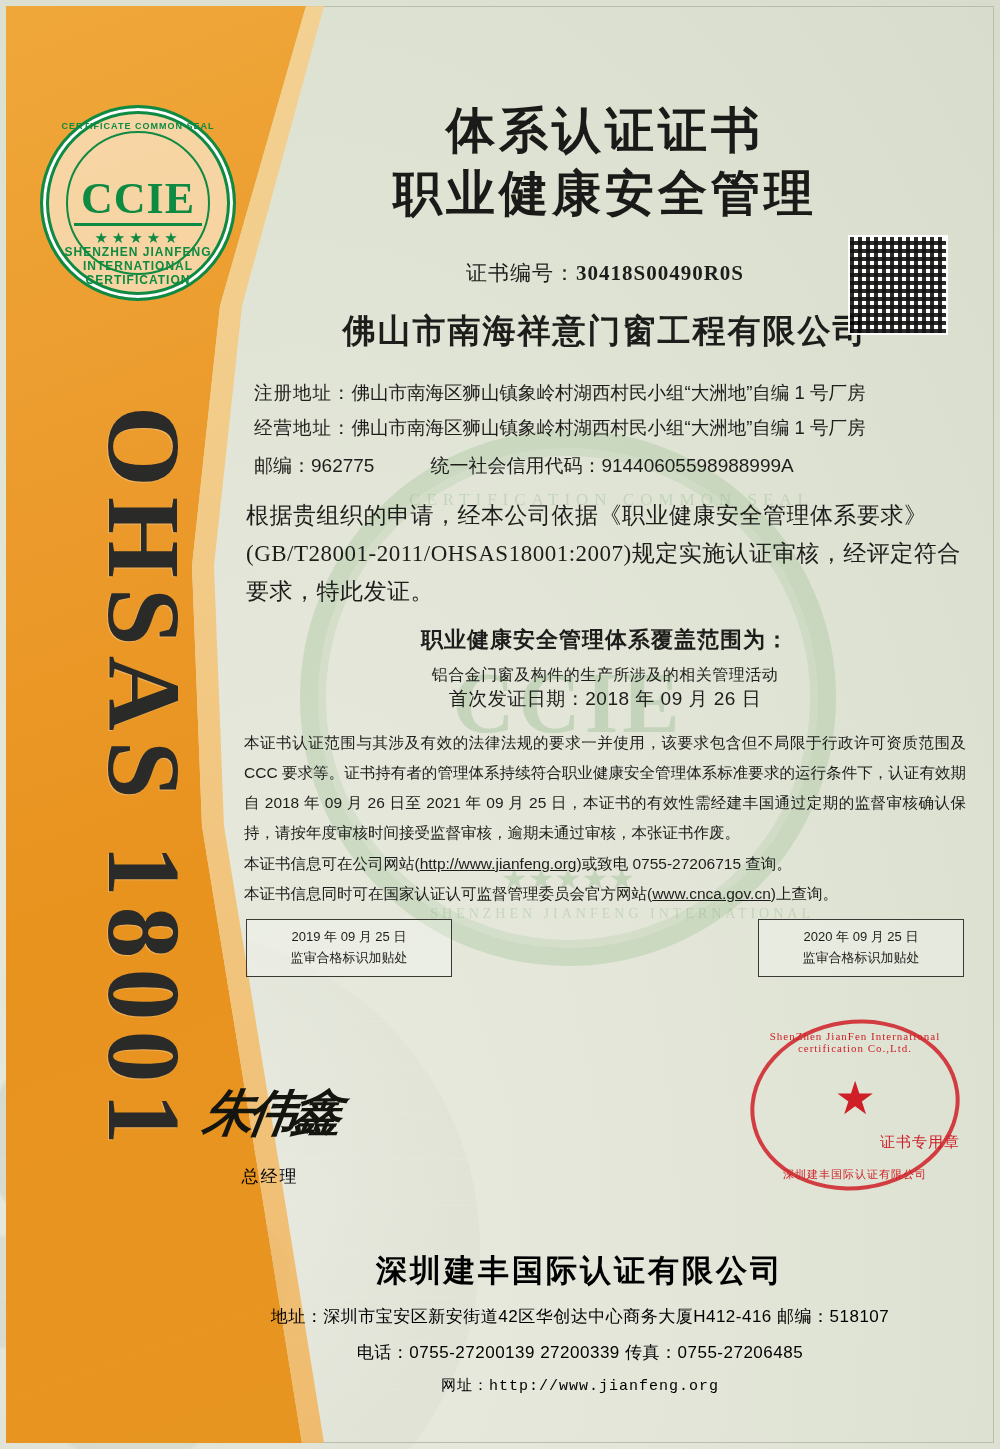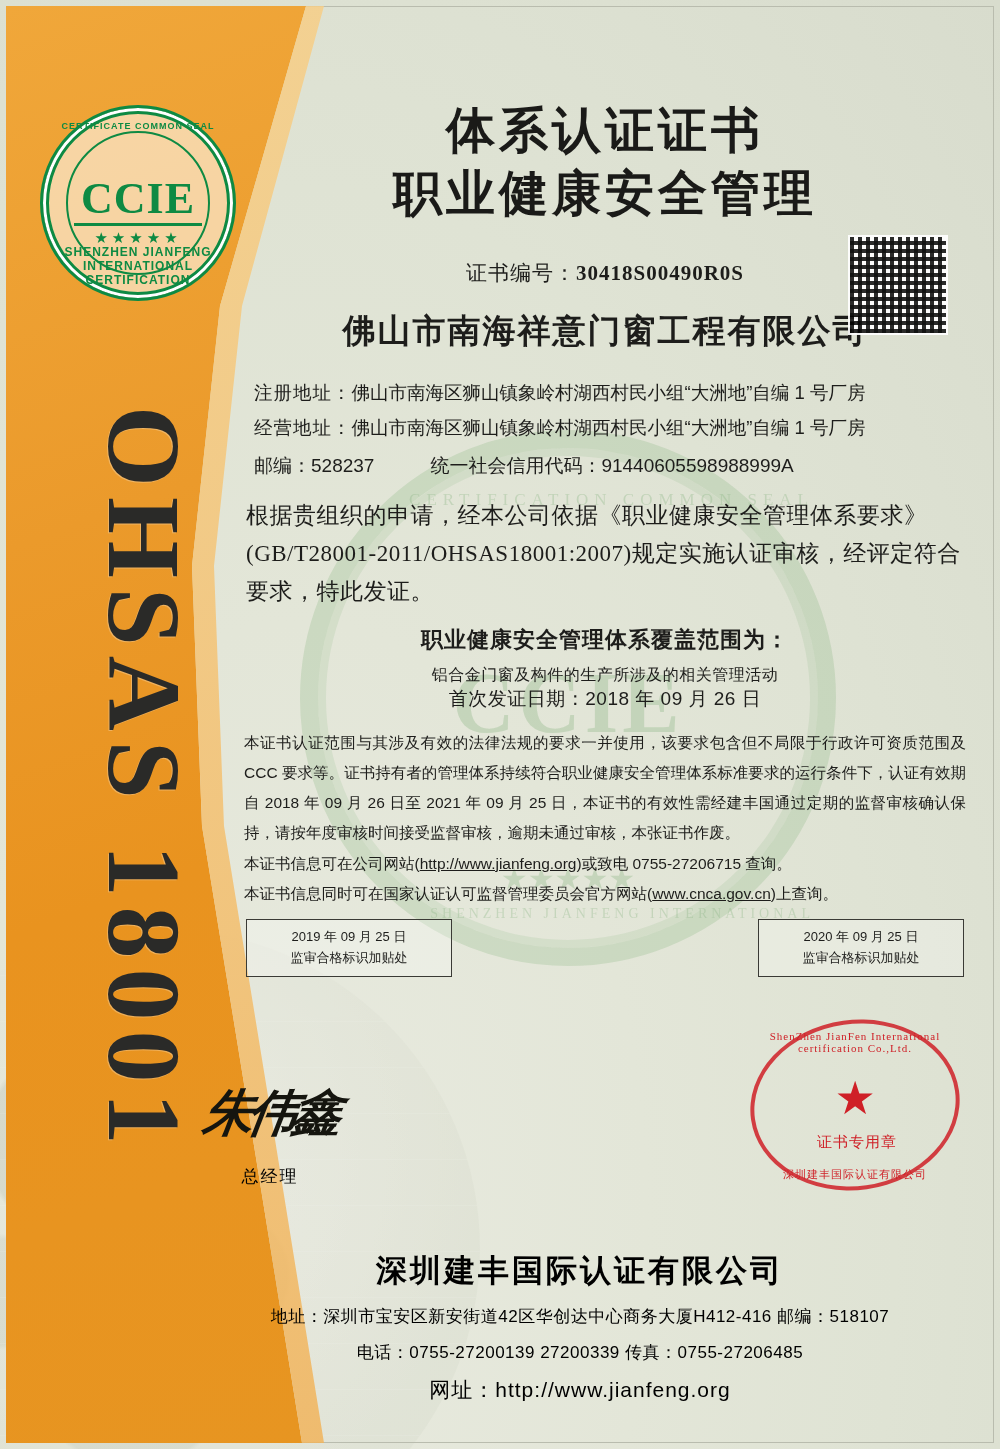--- a/index.html
+++ b/index.html
@@ -218,42 +218,42 @@
   .redstamp .rs-ring{
     position:absolute;inset:0;border-radius:50%;
     border:4px solid #cf2027;opacity:.85;
     transform:rotate(-8deg);
   }
   .redstamp .rs-star{
     position:absolute;left:50%;top:46%;transform:translate(-50%,-50%);
     font-size:46px;color:#cf2027;
   }
   .redstamp .rs-label{
-    position:absolute;left:4px;right:0;bottom:38px;text-align:center;
+    position:absolute;left:4px;right:0;bottom:38px;text-align:right;
     font-size:15px;color:#cf2027;letter-spacing:1px;
   }
   .redstamp .rs-arc{
     position:absolute;left:0;right:0;top:10px;text-align:center;
     font-size:11px;color:#cf2027;letter-spacing:1px;
     font-family:"Liberation Serif", serif;
   }
   .redstamp .rs-arc2{
     position:absolute;left:0;right:0;bottom:8px;text-align:center;
     font-size:11px;color:#cf2027;letter-spacing:1px;
     font-family:"Liberation Serif", serif;
   }
 
   .footer{
     position:absolute;left:200px;top:1250px;width:760px;text-align:center;
   }
   .issuer{
     font-family:"Liberation Serif", serif;font-weight:bold;font-size:31px;letter-spacing:3px;
   }
   .foot-line{margin-top:13px;font-size:17px;letter-spacing:.5px;}
-  .web{margin-top:12px;font-size:21px;font-family:Liberation Sans, sans-serif;letter-spacing:1px;}
+  .web{margin-top:12px;font-size:15px;font-family:Liberation Mono, monospace;letter-spacing:1px;}
 </style>
 </head>
 <body>
 
 <div class="cert">
 
   <div class="globe">
     <div class="globe-lines"></div>
   </div>
 
@@ -302,21 +302,21 @@
       <div>
         <span class="lbl">注册地址：</span><span>佛山市南海区狮山镇象岭村湖西村民小组“大洲地”自编 1 号厂房</span>
       </div>
       <div>
         <span class="lbl">经营地址：</span><span>佛山市南海区狮山镇象岭村湖西村民小组“大洲地”自编 1 号厂房</span>
       </div>
     </div>
 
     <div class="postal">
       <div>
-        <span>邮编：</span><span>528237</span>
+        <span>邮编：</span><span>962775</span>
       </div>
       <div>
         <span>统一社会信用代码：</span><span>91440605598988999A</span>
       </div>
     </div>
 
     <div class="para">根据贵组织的申请，经本公司依据《职业健康安全管理体系要求》(GB/T28001-2011/OHSAS18001:2007)规定实施认证审核，经评定符合要求，特此发证。</div>
 
     <div class="scope-head">职业健康安全管理体系覆盖范围为：</div>
     <div class="scope-body">铝合金门窗及构件的生产所涉及的相关管理活动</div>

